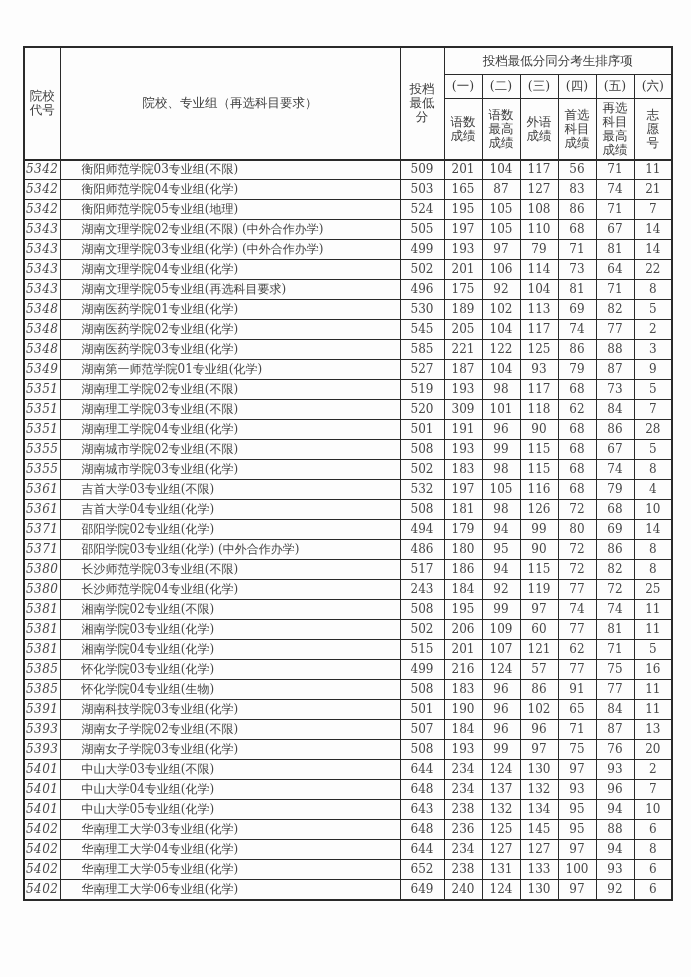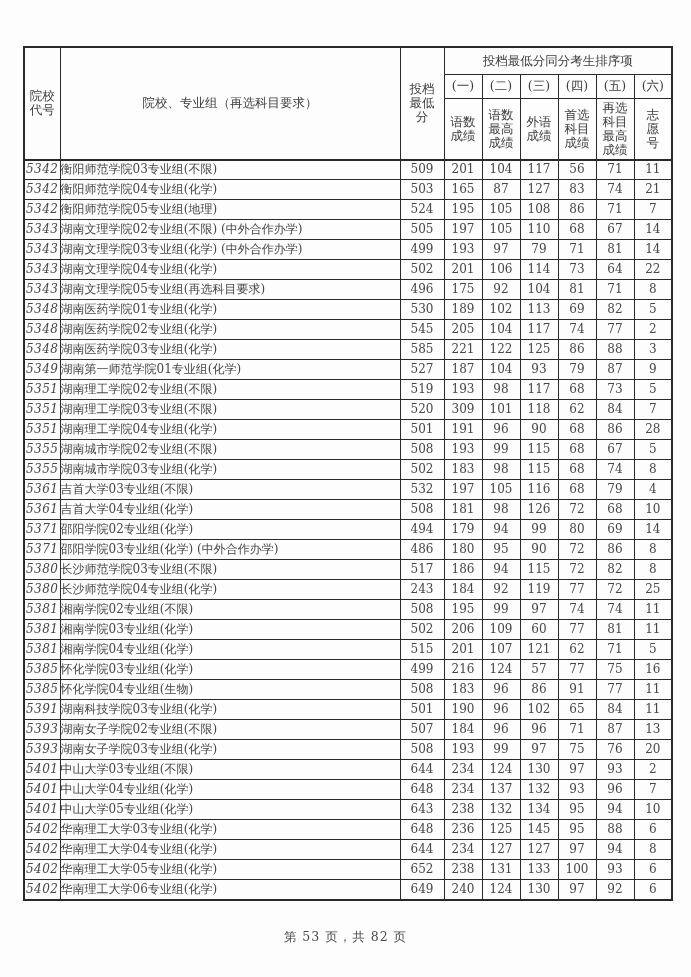--- a/index.html
+++ b/index.html
@@ -42,21 +42,21 @@
   .score-table thead { border-bottom: 2px solid #2a2a2a; }
   .score-table tbody td {
     height: 20px;
     font-size: 12px;
     line-height: 13px;
     padding: 1px 0;
     color: #474747;
   }
   .score-table tbody td.c-name {
     text-align: left;
-    padding-left: 0;
+    padding-left: 21px;
     white-space: nowrap;
   }
   .score-table tbody td.c-code { letter-spacing: 0.5px; font-style: italic; }
   .page-footer {
     position: absolute;
     left: 0;
     right: 0;
     top: 929px;
     text-align: center;
     font-size: 12.5px;
@@ -558,15 +558,14 @@
     <td class="c-num">240</td>
     <td class="c-num">124</td>
     <td class="c-num">130</td>
     <td class="c-num">97</td>
     <td class="c-num">92</td>
     <td class="c-num">6</td>
   </tr>
 </tbody>
   </table>
 
-  <div class="page-footer">第 53 页，共 82 页</div>
 
 </div>
 
 </body></html>

